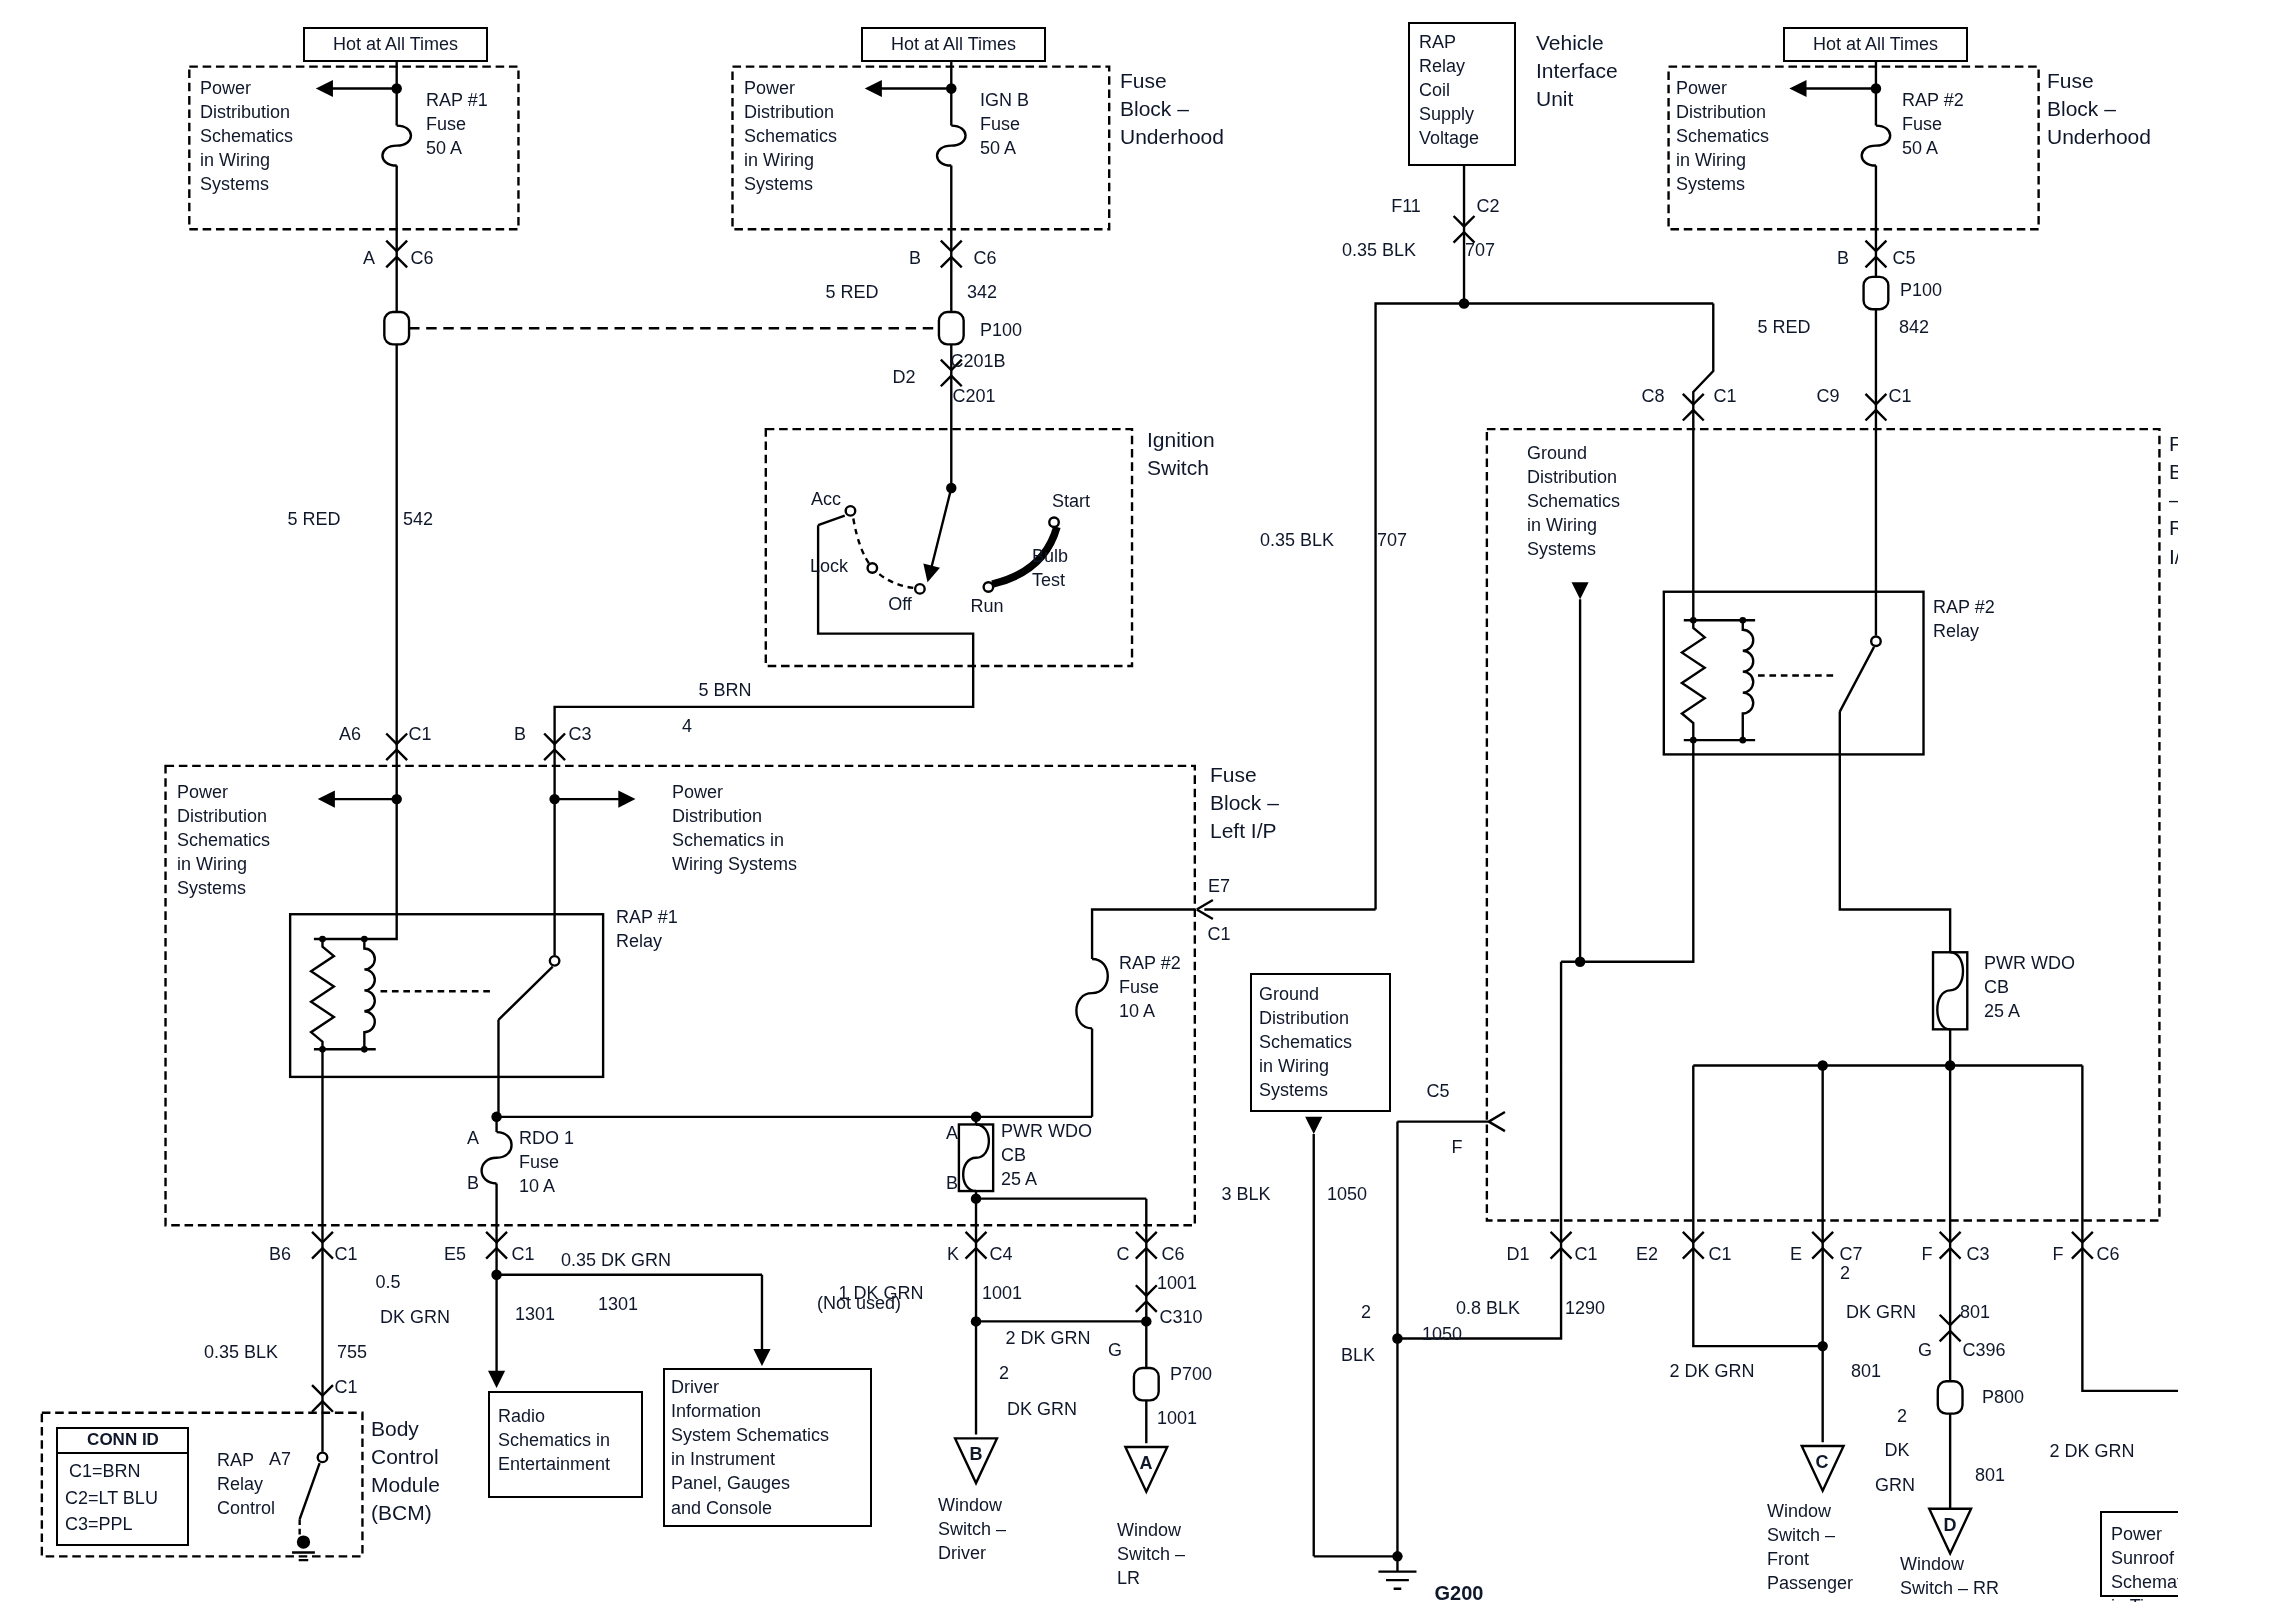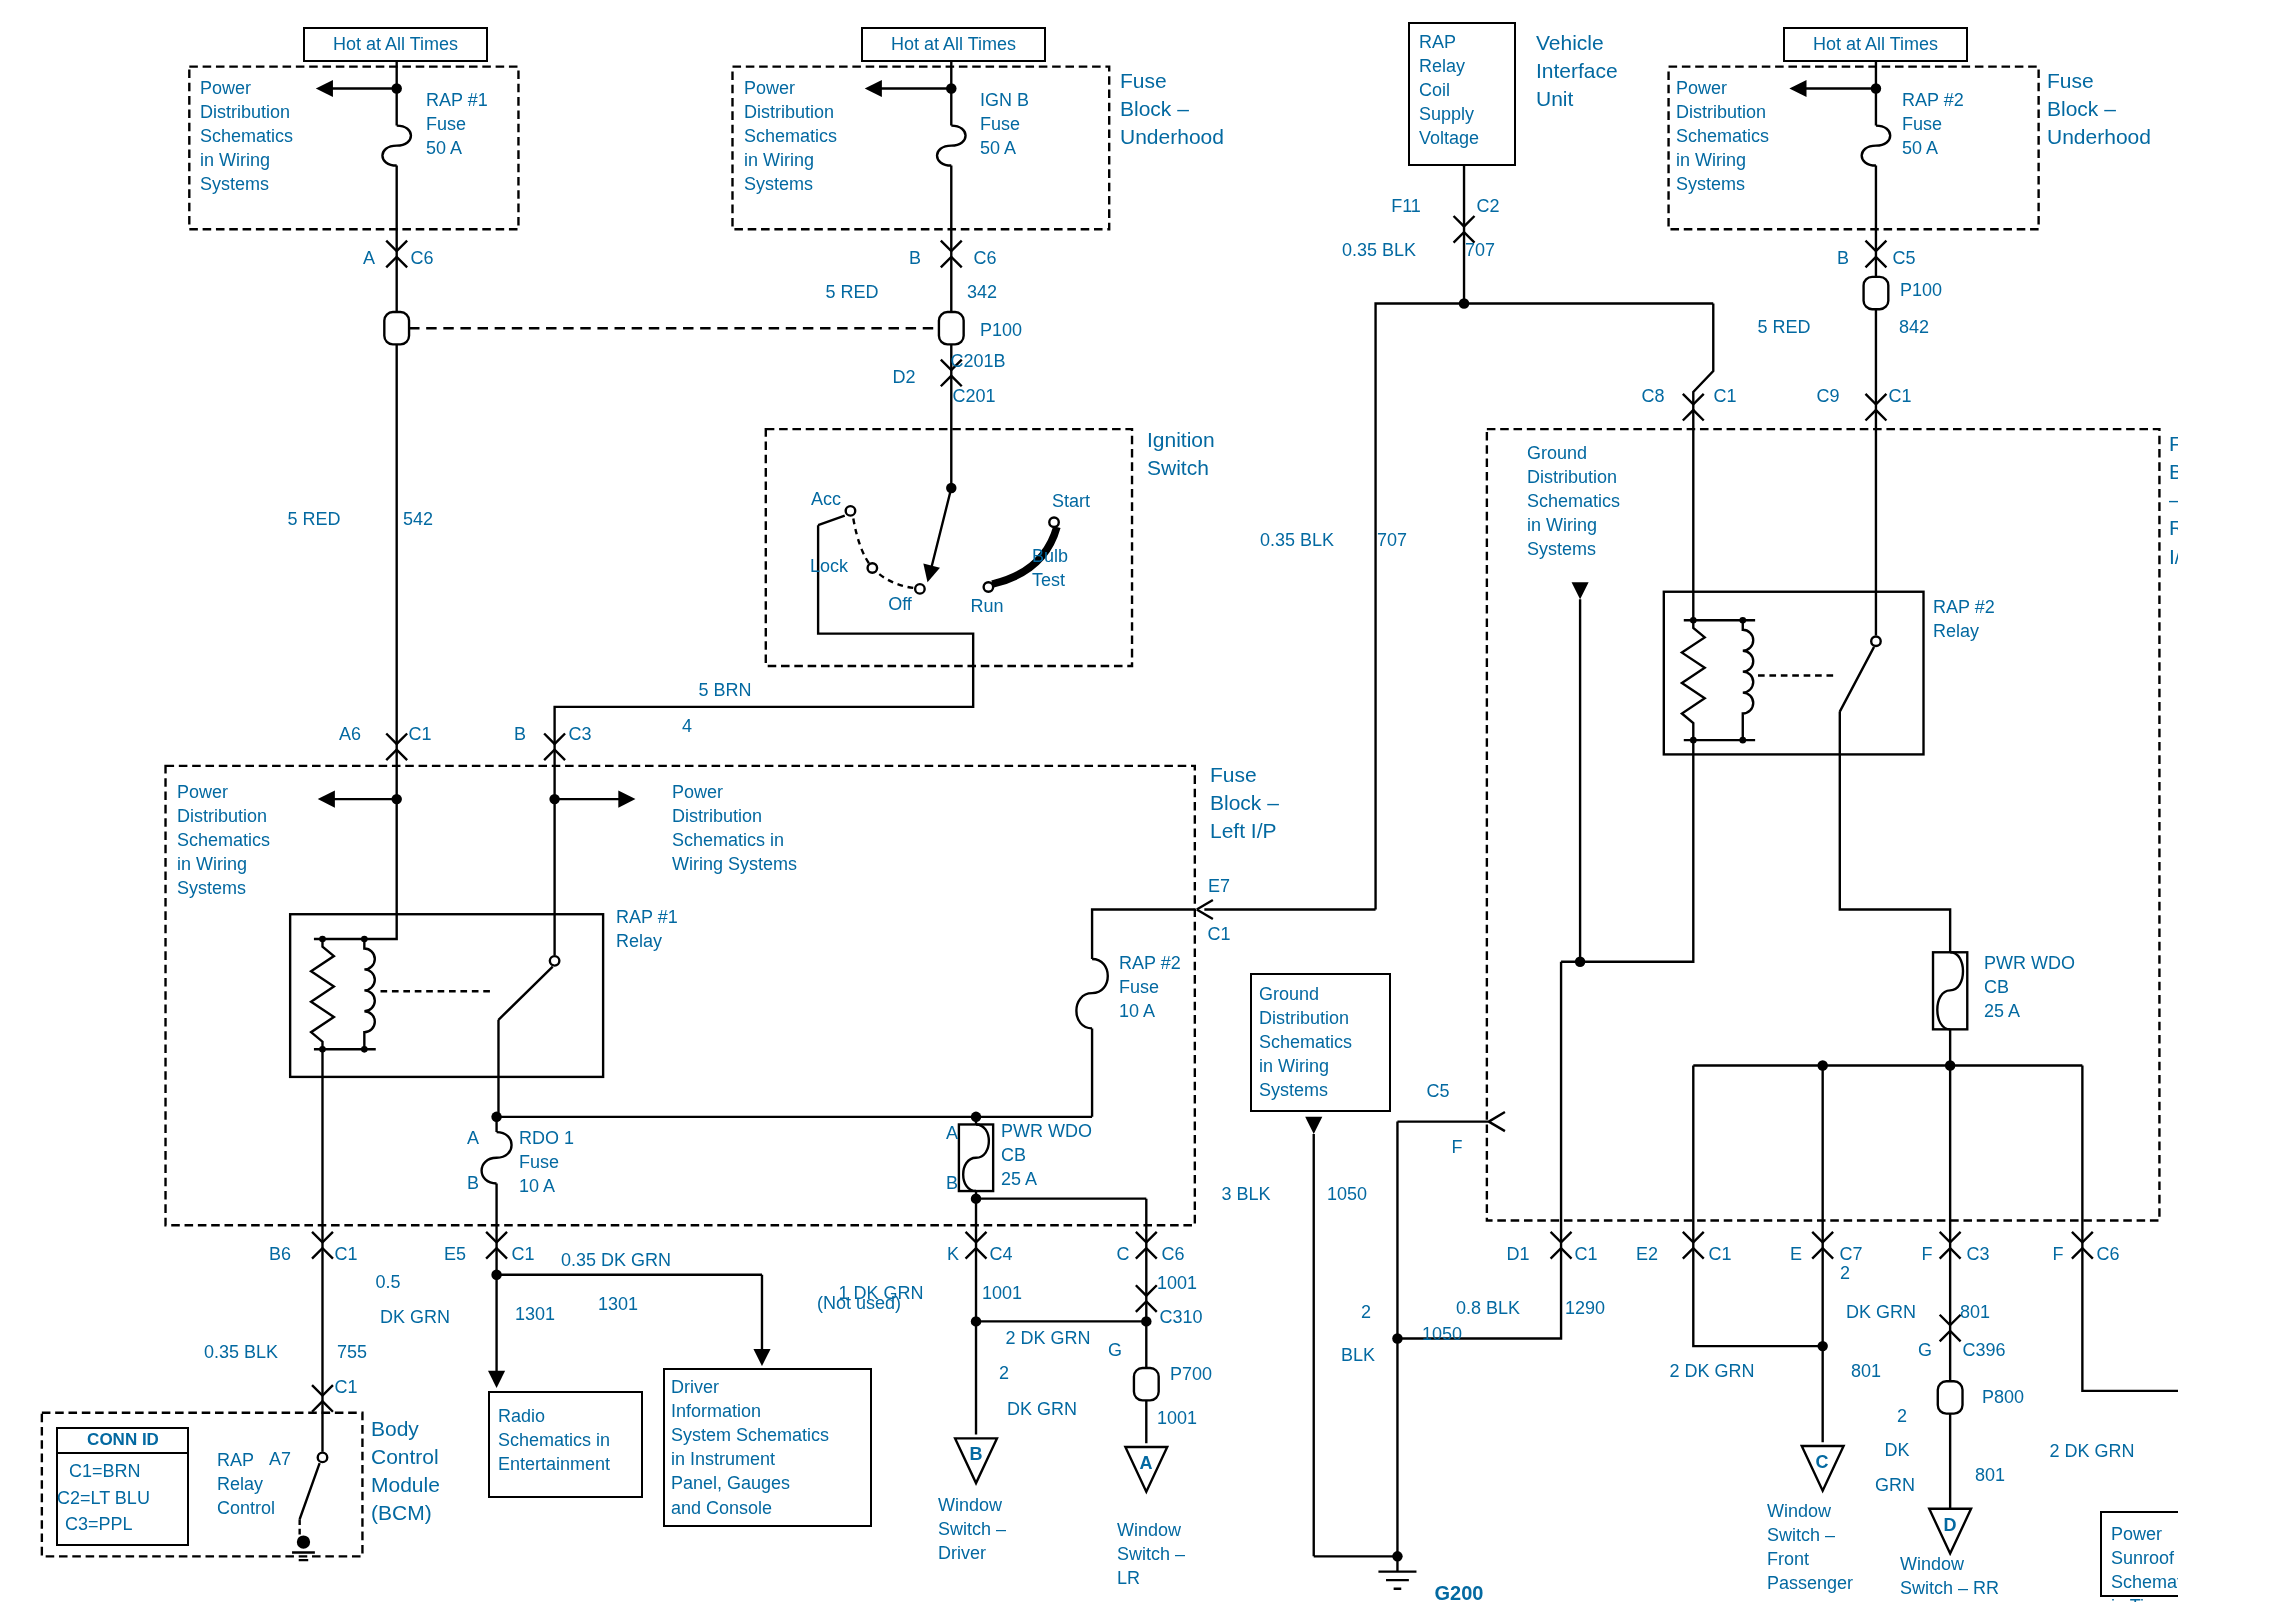--- a/index.html
+++ b/index.html
@@ -1,17 +1,17 @@
 <!DOCTYPE html>
 <html style="font-size:15px"><head>
 <meta charset="utf-8">
 <style>
   html,body{margin:0;padding:0;background:#fff}
   #stage{position:relative;width:2178px;height:1603px;background:#fff;
-         font-family:"Liberation Sans",sans-serif;color:#0369a1;overflow:hidden}
+         font-family:"Liberation Sans",sans-serif;color:#0f172a;overflow:hidden}
   #wires-svg{position:absolute;left:0;top:0}
   .lc{position:absolute;transform:translate(-50%,-50%);font-size:18px;
       white-space:pre;text-align:center;line-height:1.3}
   .lt{position:absolute;font-size:18px;white-space:pre-line;line-height:1.34}
   .b{font-weight:bold}
   .f23{font-size:21px}
   .box{position:absolute;border:2.4px solid #000;box-sizing:border-box;background:#fff}
   .hot{display:flex;align-items:center;justify-content:center;font-size:18px}
   .navbox{display:block}
 </style>
@@ -348,21 +348,21 @@
 Switch –
 Front
 Passenger</div>
 <div class="lt" style="left:1900px;top:1552px">Window
 Switch – RR</div>
 <div class="lt" style="left:2111px;top:1522px">Power Sunroof
 Schematics
 in Times</div>
 <div class="lc b" style="left:123px;top:1440px;font-size:17px">CONN ID</div>
 <div class="lt" style="left:69px;top:1459px">C1=BRN</div>
-<div class="lt" style="left:57px;top:1486px">C2=LT BLU</div>
+<div class="lt" style="left:65px;top:1486px">C2=LT BLU</div>
 <div class="lt" style="left:65px;top:1512px">C3=PPL</div>
 
 <div class="lc" style="left:369px;top:259px">A</div>
 <div class="lc" style="left:422px;top:259px">C6</div>
 <div class="lc" style="left:915px;top:259px">B</div>
 <div class="lc" style="left:985px;top:259px">C6</div>
 <div class="lc" style="left:852px;top:293px">5 RED</div>
 <div class="lc" style="left:982px;top:293px">342</div>
 <div class="lc" style="left:1001px;top:331px">P100</div>
 <div class="lc" style="left:904px;top:378px">D2</div>

